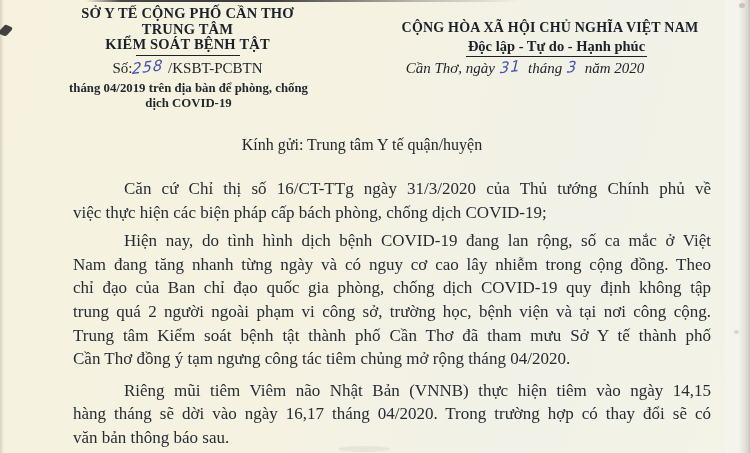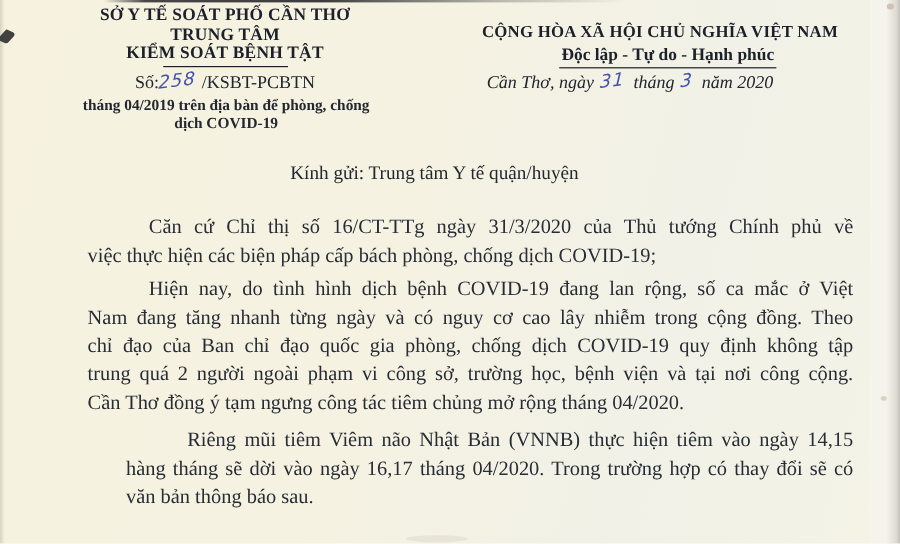--- a/index.html
+++ b/index.html
@@ -45,40 +45,40 @@
         font-weight:700;font-size:12.8px;line-height:15.2px;color:#232830;}
   .subject .line{text-align:center;}
 
   .salutation{position:absolute;left:4px;top:136px;width:716px;text-align:center;
         font-size:16px;color:#232830;}
 
   .body-text{position:absolute;left:73px;top:177px;width:638px;
         font-size:17px;line-height:23.6px;color:#272c35;}
   .para{margin:0;}
   .para + .para{margin-top:5px;}
-  .para.p3{margin-top:8px;margin-left:32px;}
+  .para.p3{margin-top:8px;}
   .para .line{text-align:justify;text-align-last:justify;}
   .para .line.last{text-align-last:left;}
   .para .line.first{padding-left:51px;}
 </style>
 </head>
 <body>
 
 <div class="page">
 
   <div class="edge-right"></div>
   <div class="edge-left"></div>
   <div class="top-line"></div>
   <div class="speck-tl"></div>
   <div class="speck-r1"></div>
   <div class="speck-r2"></div>
   <div class="smudge-b"></div>
 
   <div class="hdr-left">
-    <div>SỞ Y TẾ SOÁT PHỐ CẦN THƠ</div>
+    <div>SỞ Y TẾ CỘNG PHỐ CẦN THƠ</div>
     <div>TRUNG TÂM</div>
     <div>KIỂM SOÁT BỆNH TẬT</div>
     <div class="org-underline"></div>
   </div>
 
   <div class="hdr-right">
     <div class="nat1">CỘNG HÒA XÃ HỘI CHỦ NGHĨA VIỆT NAM</div>
     <div><span class="nat2">Độc lập - Tự do - Hạnh phúc</span></div>
   </div>
 
@@ -96,20 +96,21 @@
   <div class="body-text">
     <div class="para p1">
         <div class="line first">Căn cứ Chỉ thị số 16/CT-TTg ngày 31/3/2020 của Thủ tướng Chính phủ về</div>
         <div class="line last">việc thực hiện các biện pháp cấp bách phòng, chống dịch COVID-19;</div>
       </div>
     <div class="para p2">
         <div class="line first">Hiện nay, do tình hình dịch bệnh COVID-19 đang lan rộng, số ca mắc ở Việt</div>
         <div class="line">Nam đang tăng nhanh từng ngày và có nguy cơ cao lây nhiễm trong cộng đồng. Theo</div>
         <div class="line">chỉ đạo của Ban chỉ đạo quốc gia phòng, chống dịch COVID-19 quy định không tập</div>
         <div class="line">trung quá 2 người ngoài phạm vi công sở, trường học, bệnh viện và tại nơi công cộng.</div>
+        <div class="line">Trung tâm Kiểm soát bệnh tật thành phố Cần Thơ đã tham mưu Sở Y tế thành phố</div>
         <div class="line last">Cần Thơ đồng ý tạm ngưng công tác tiêm chủng mở rộng tháng 04/2020.</div>
       </div>
     <div class="para p3">
         <div class="line first">Riêng mũi tiêm Viêm não Nhật Bản (VNNB) thực hiện tiêm vào ngày 14,15</div>
         <div class="line">hàng tháng sẽ dời vào ngày 16,17 tháng 04/2020. Trong trường hợp có thay đổi sẽ có</div>
         <div class="line last">văn bản thông báo sau.</div>
       </div>
   </div>
 
 </div>

